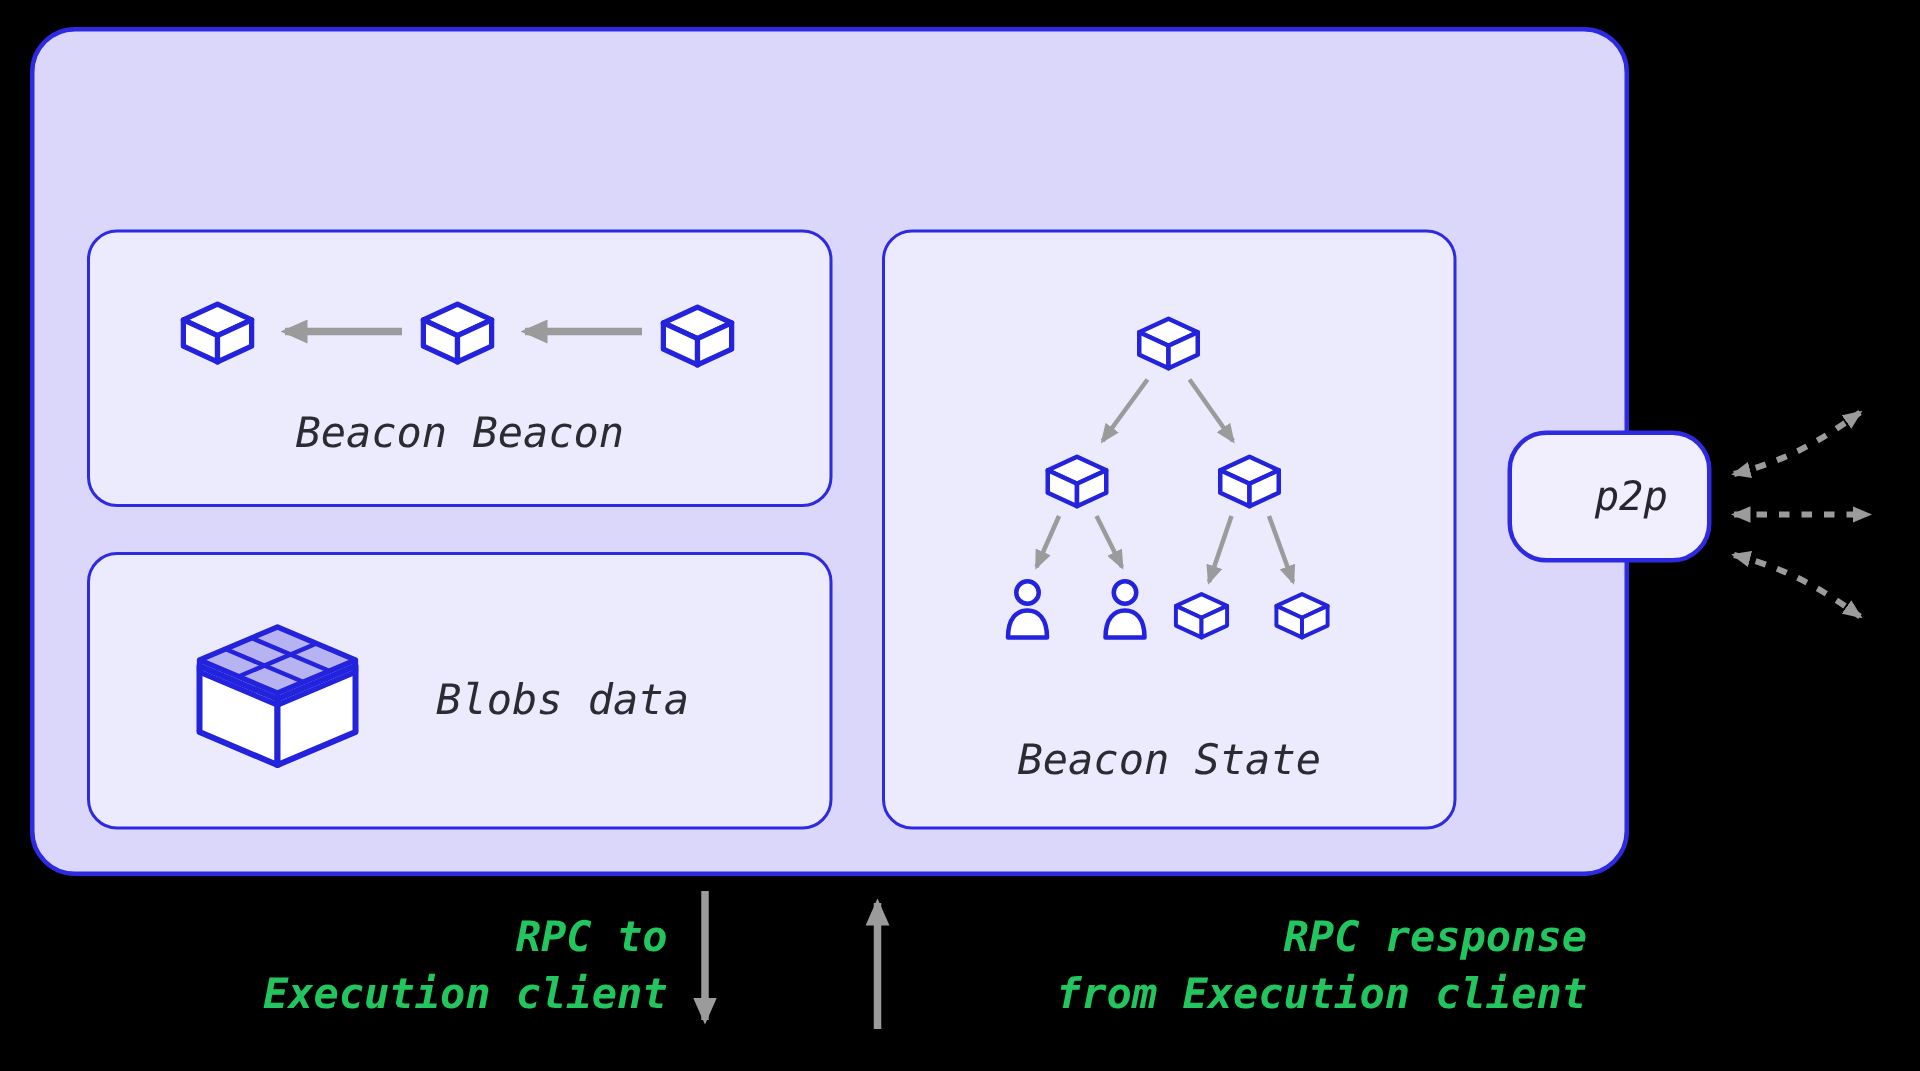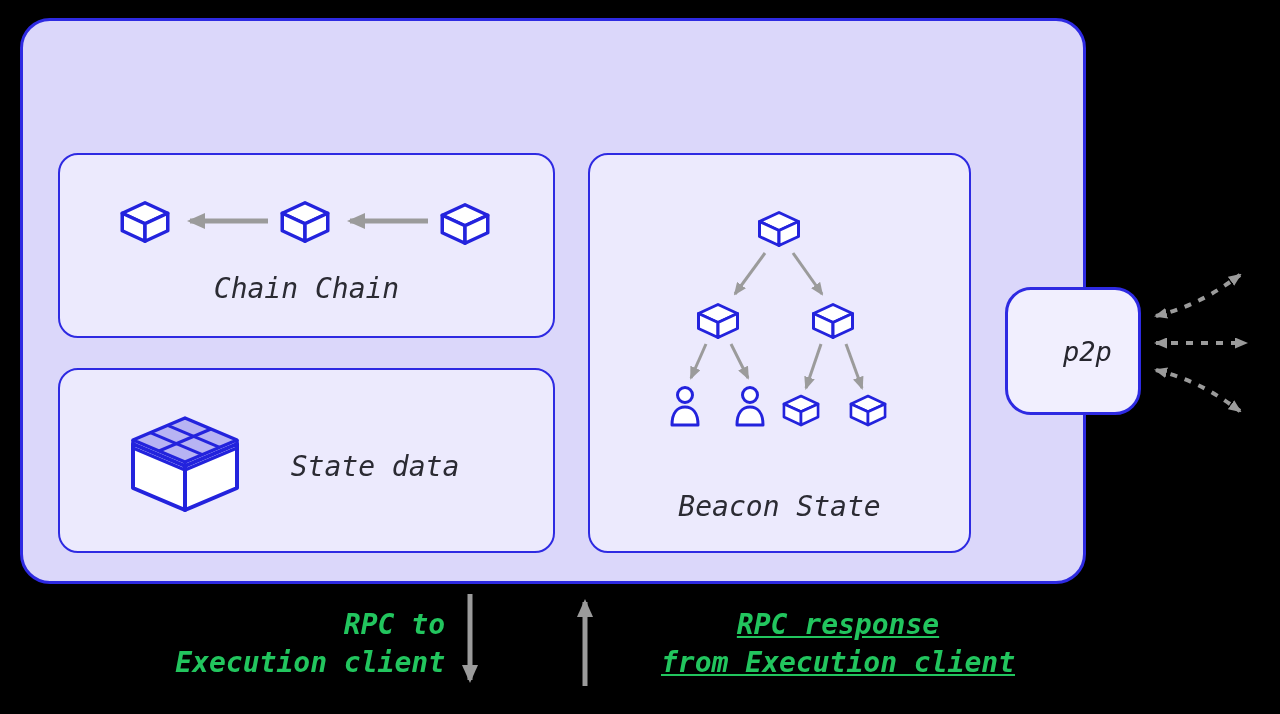--- a/index.html
+++ b/index.html
@@ -12,36 +12,36 @@
 
   .header{left:340px;top:55px;height:80px;display:flex;align-items:center;gap:20px;z-index:3;}
   .eth-logo{width:74px;height:74px;display:block;}
   .title{font-size:34px;font-weight:bold;font-style:italic;color:#1c1c28;letter-spacing:1px;}
 
   .sub-box{background:#eceafd;border:2px solid #2e2ae2;border-radius:20px;box-sizing:border-box;z-index:2;}
   .beacon-chain-box{left:58px;top:153px;width:497px;height:185px;}
   .blobs-box{left:58px;top:368px;width:497px;height:185px;}
   .beacon-state-box{left:588px;top:153px;width:383px;height:400px;}
 
-  .p2p-box{left:1005px;top:287px;width:136px;height:128px;background:#f1effe;
+  .p2p-box{left:1005px;top:287px;width:136px;height:88px;background:#f1effe;
            border:3px solid #2e2ae2;border-radius:26px;box-sizing:border-box;z-index:2;
            display:flex;align-items:center;justify-content:center;padding-left:29px;}
   .p2p-label{font-size:27px;font-style:italic;color:#26262e;}
 
   .box-label{font-size:28px;font-style:italic;color:#2b2b33;text-align:center;z-index:3;}
   .label-beacon-chain{left:58px;width:497px;top:272px;}
   .label-blobs{left:250px;width:250px;top:450px;}
   .label-beacon-state{left:588px;width:383px;top:490px;}
 
   .icon{z-index:3;display:block;}
 
   .rpc-label{font-size:28px;font-weight:bold;font-style:italic;color:#22c55e;
              white-space:pre-line;line-height:1.35;z-index:3;}
   .rpc-to{left:100px;width:345px;top:606px;text-align:right;}
-  .rpc-from{left:618px;width:440px;top:606px;text-align:center;text-decoration:underline;}
+  .rpc-from{left:618px;width:440px;top:606px;text-align:right;}
 
   .connectors{left:0;top:0;width:1280px;height:714px;z-index:4;pointer-events:none;}
 </style>
 </head>
 <body>
 
 <svg width="0" height="0" style="position:absolute" aria-hidden="true">
   <defs>
     <symbol id="sym-cube" viewBox="0 0 64 50">
       <polygon points="32,3 58,15 32,27 6,15" fill="#fff" stroke="#2323dd" stroke-width="4" stroke-linejoin="round"></polygon>
@@ -63,37 +63,37 @@
   <div class="abs sub-box beacon-chain-box"></div>
   <svg class="abs icon" style="left:117px;top:200px" width="56" height="44">
       <use href="#sym-cube"></use>
     </svg>
   <svg class="abs icon" style="left:277px;top:200px" width="56" height="44">
       <use href="#sym-cube"></use>
     </svg>
   <svg class="abs icon" style="left:437px;top:202px" width="56" height="44">
       <use href="#sym-cube"></use>
     </svg>
-  <div class="abs box-label label-beacon-chain">Chain Chain</div>
+  <div class="abs box-label label-beacon-chain">Beacon Beacon</div>
 
   <div class="abs sub-box blobs-box"></div>
   <svg class="abs icon" style="left:125px;top:408px" width="120" height="108" viewBox="0 0 120 108">
 
     <polygon points="8,36 60,58 60,102 8,80" fill="#fff" stroke="#2323dd" stroke-width="4" stroke-linejoin="round"></polygon>
     <polygon points="112,36 60,58 60,102 112,80" fill="#fff" stroke="#2323dd" stroke-width="4" stroke-linejoin="round"></polygon>
 
     <polygon points="8,32 60,10 112,32 60,54" fill="#b7b3f3" stroke="#2323dd" stroke-width="3.5" stroke-linejoin="round"></polygon>
     <line x1="25.3" y1="24.7" x2="77.3" y2="46.7" stroke="#2323dd" stroke-width="3"></line>
     <line x1="42.7" y1="17.3" x2="94.7" y2="39.3" stroke="#2323dd" stroke-width="3"></line>
     <line x1="34" y1="43" x2="86" y2="21" stroke="#2323dd" stroke-width="3"></line>
 
     <polyline points="8,32 8,40 60,62 112,40 112,32" fill="none" stroke="#2323dd" stroke-width="3.5" stroke-linejoin="round"></polyline>
     <line x1="60" y1="54" x2="60" y2="62" stroke="#2323dd" stroke-width="3"></line>
   </svg>
-  <div class="abs box-label label-blobs">State data</div>
+  <div class="abs box-label label-blobs">Blobs data</div>
 
   <div class="abs sub-box beacon-state-box"></div>
   <svg class="abs icon" style="left:755px;top:210px" width="48" height="38">
       <use href="#sym-cube"></use>
     </svg>
   <svg class="abs icon" style="left:694px;top:302px" width="48" height="38">
       <use href="#sym-cube"></use>
     </svg>
   <svg class="abs icon" style="left:809px;top:302px" width="48" height="38">
       <use href="#sym-cube"></use>

